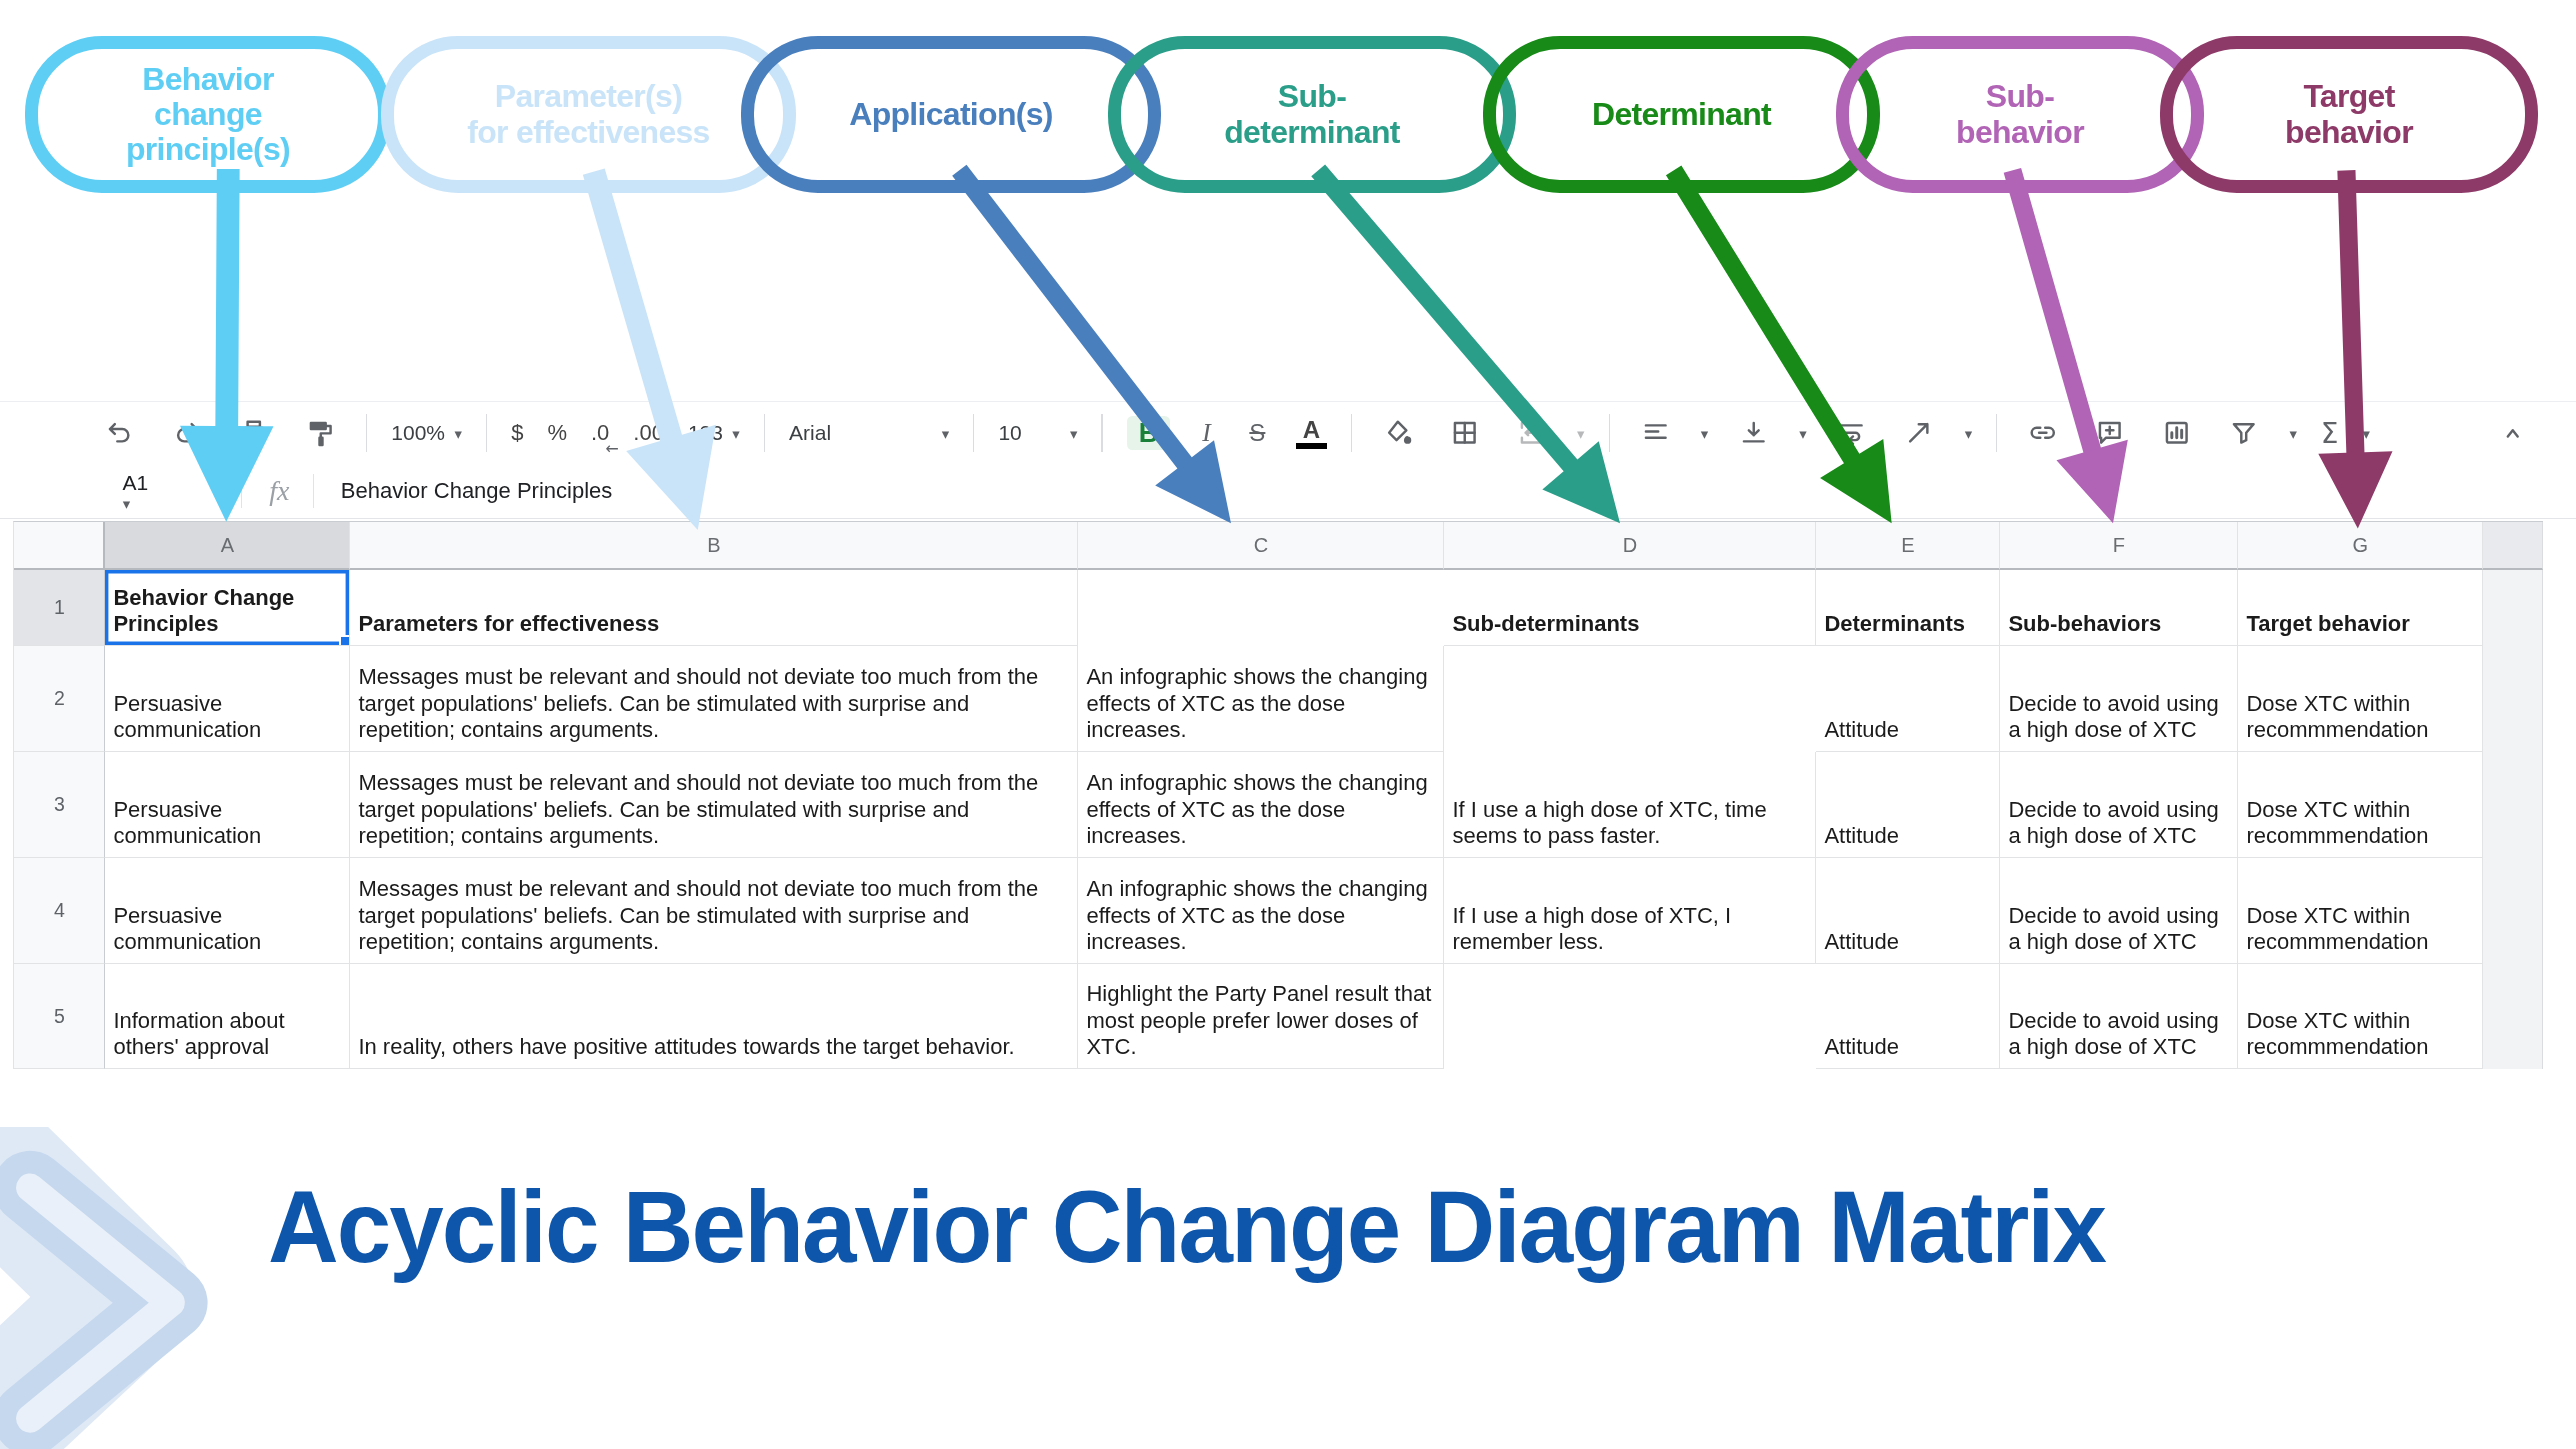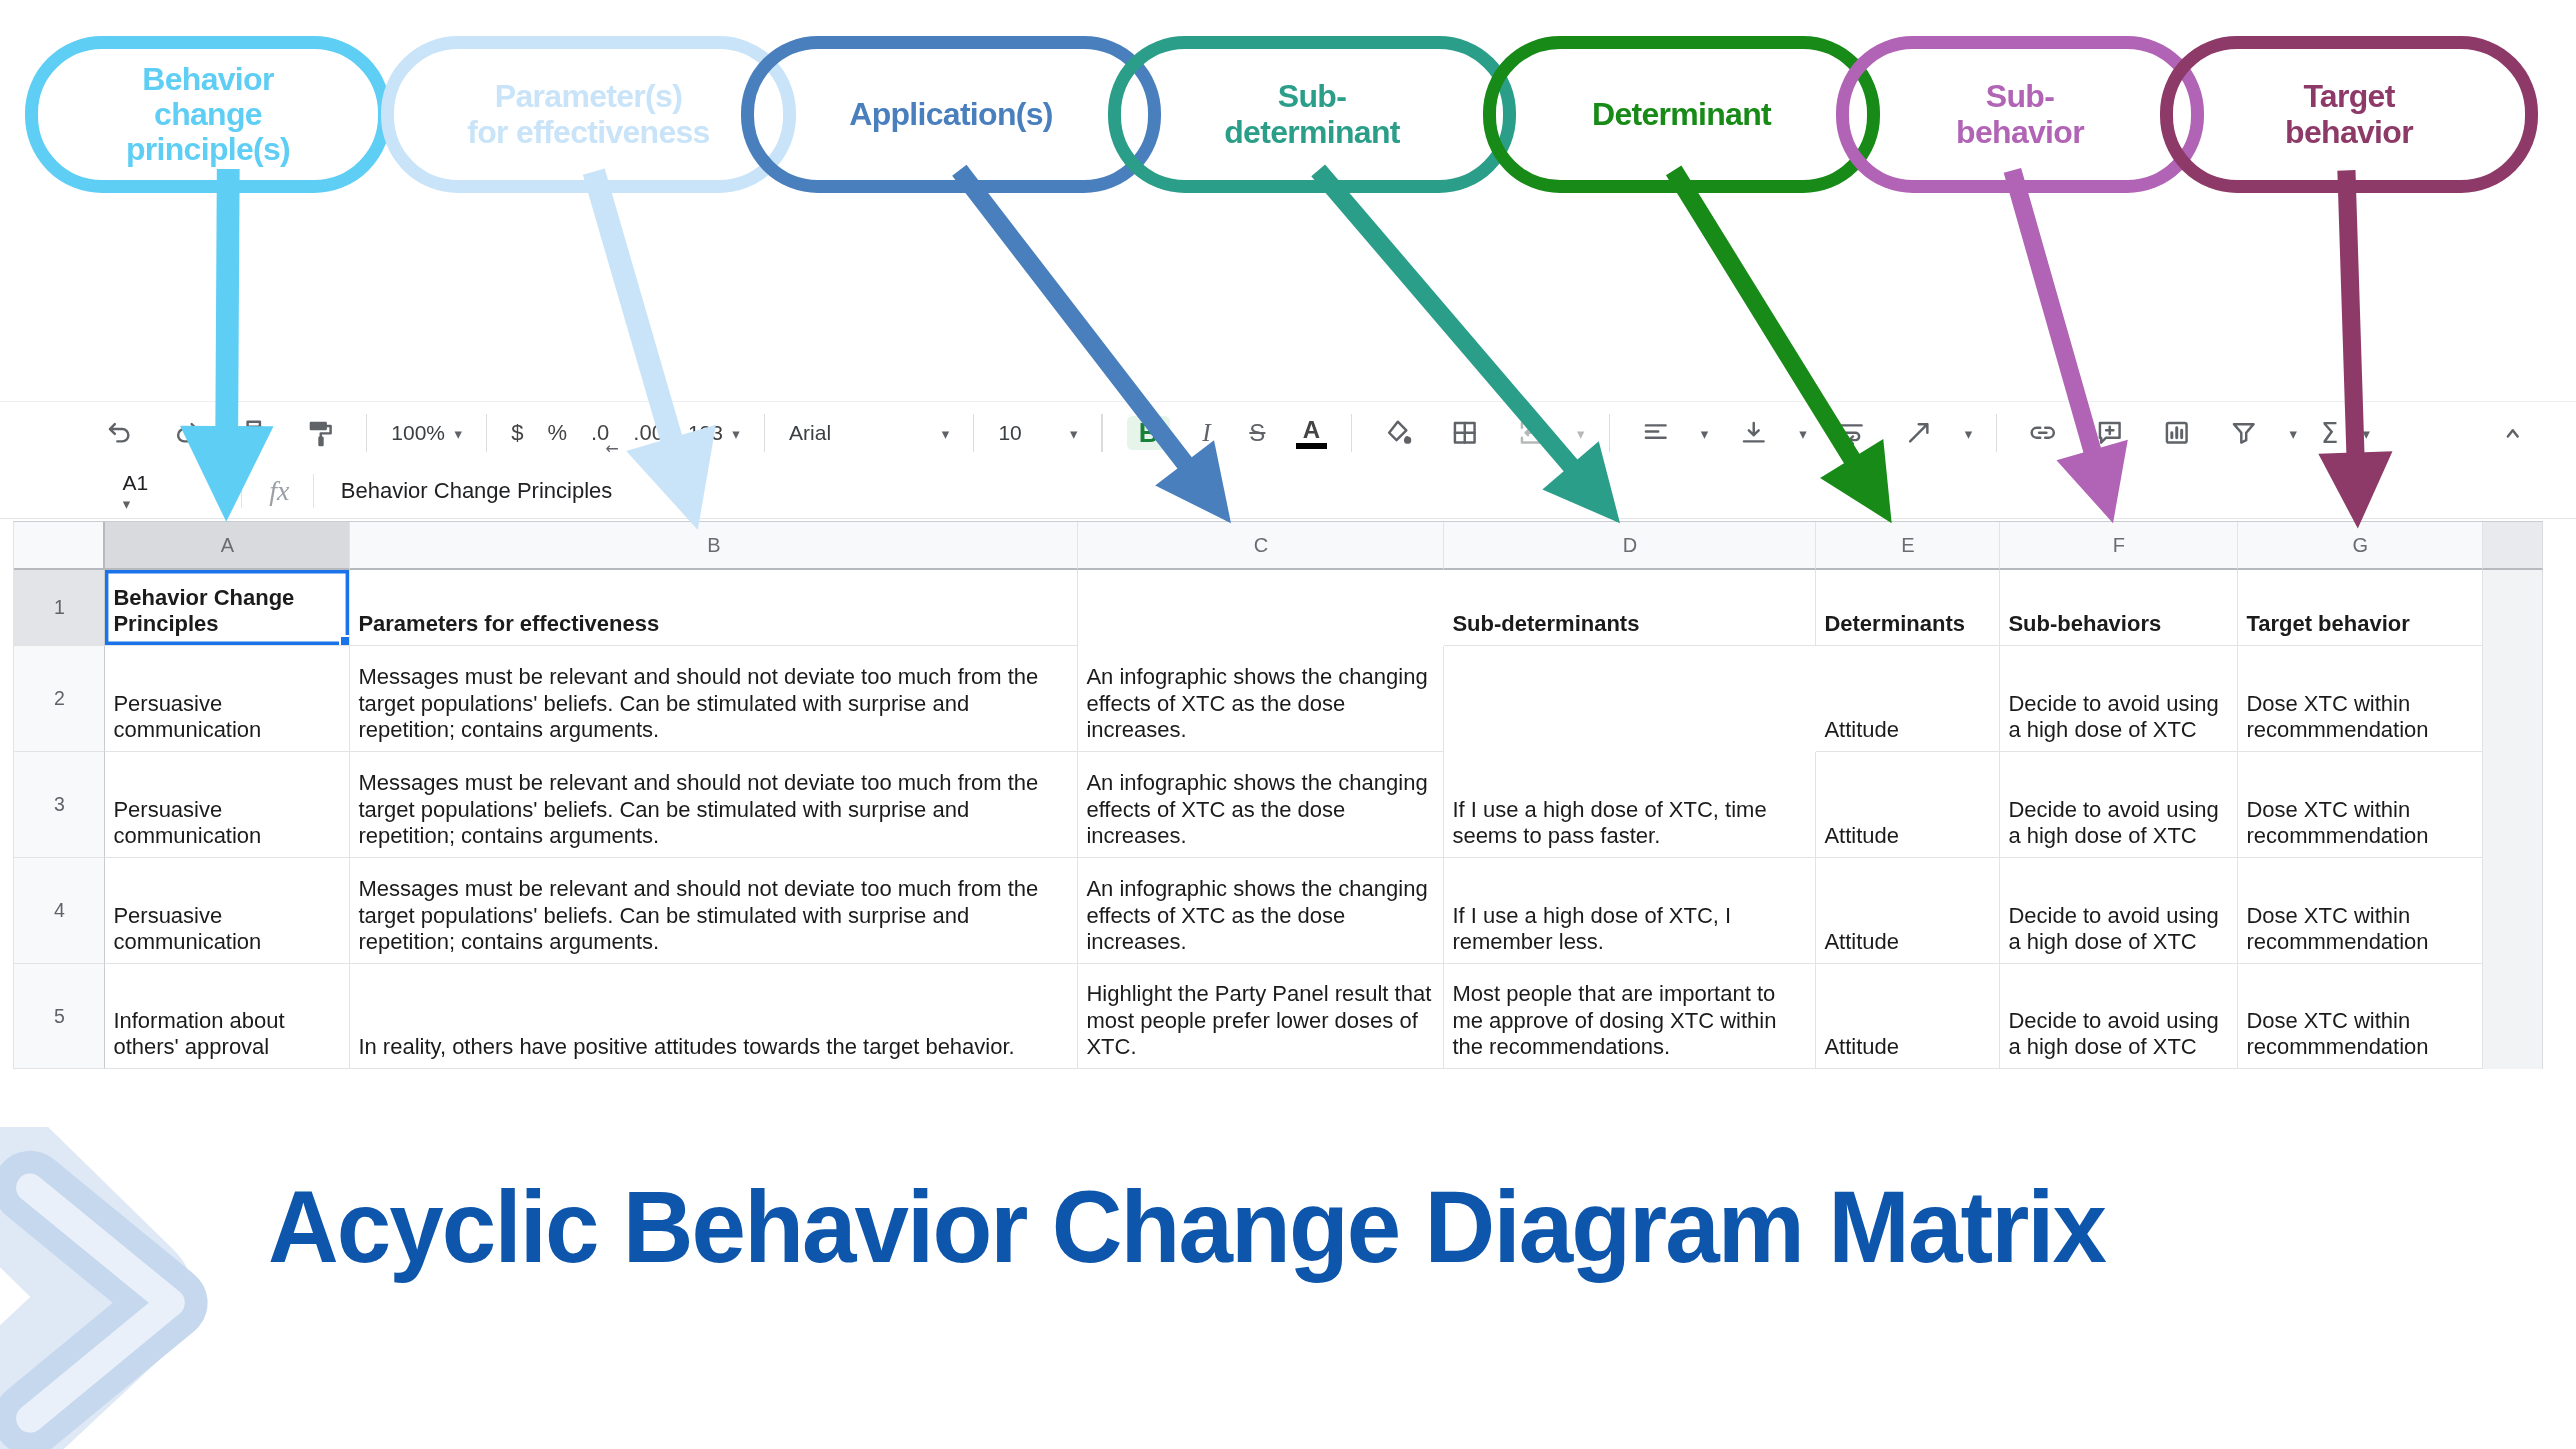--- a/index.html
+++ b/index.html
@@ -331,23 +331,20 @@
       <div class="rowhdr" style="grid-area: 6 / 1;">5</div>
       <div class="cell" style="grid-area: 6 / 2;">
         <span>Information about others' approval</span>
       </div>
       <div class="cell" style="grid-area: 6 / 3;">
         <span>In reality, others have positive attitudes towards the target behavior.</span>
       </div>
       <div class="cell" style="grid-area: 6 / 4;">
         <span>Highlight the Party Panel result that most people prefer lower doses of XTC.</span>
       </div>
-      <div class="cell" style="grid-area: 6 / 5;">
-        <span>Most people that are important to me approve of dosing XTC within the recommendations.</span>
-      </div>
       <div class="cell narrow" style="grid-area: 6 / 6;">
         <span>Attitude</span>
       </div>
       <div class="cell" style="grid-area: 6 / 7;">
         <span>Decide to avoid using a high dose of XTC</span>
       </div>
       <div class="cell" style="grid-area: 6 / 8;">
         <span>Dose XTC within recommmendation</span>
       </div>
       <div class="grayfill" style="grid-area: 2 / 9 / span 5;"></div>

